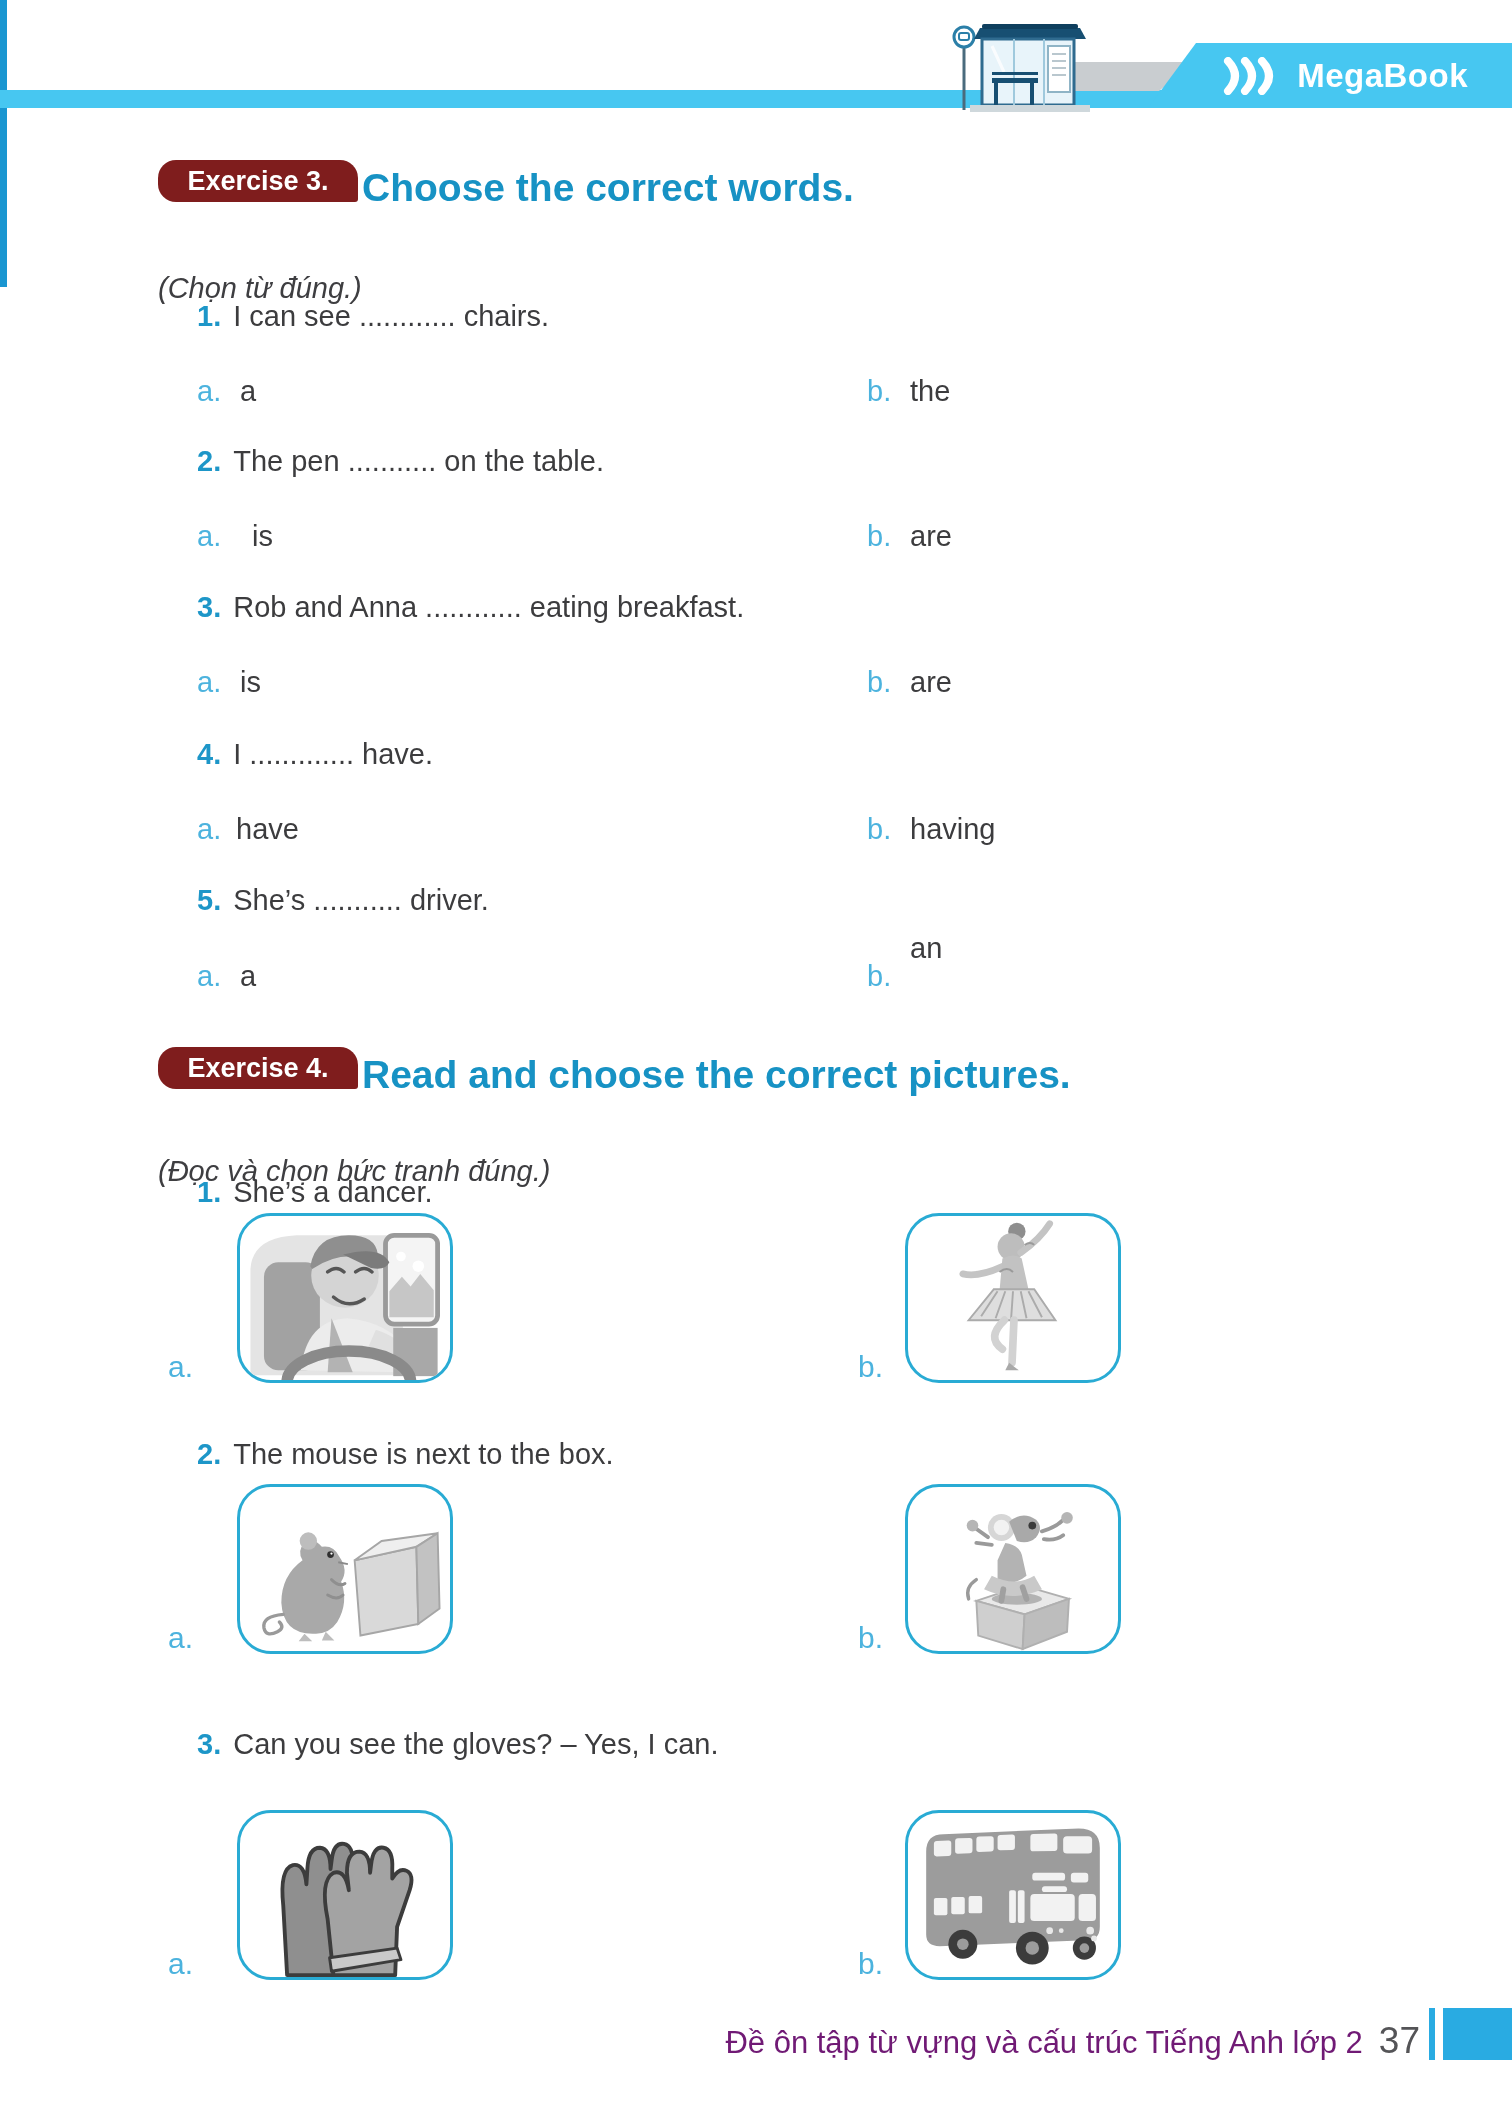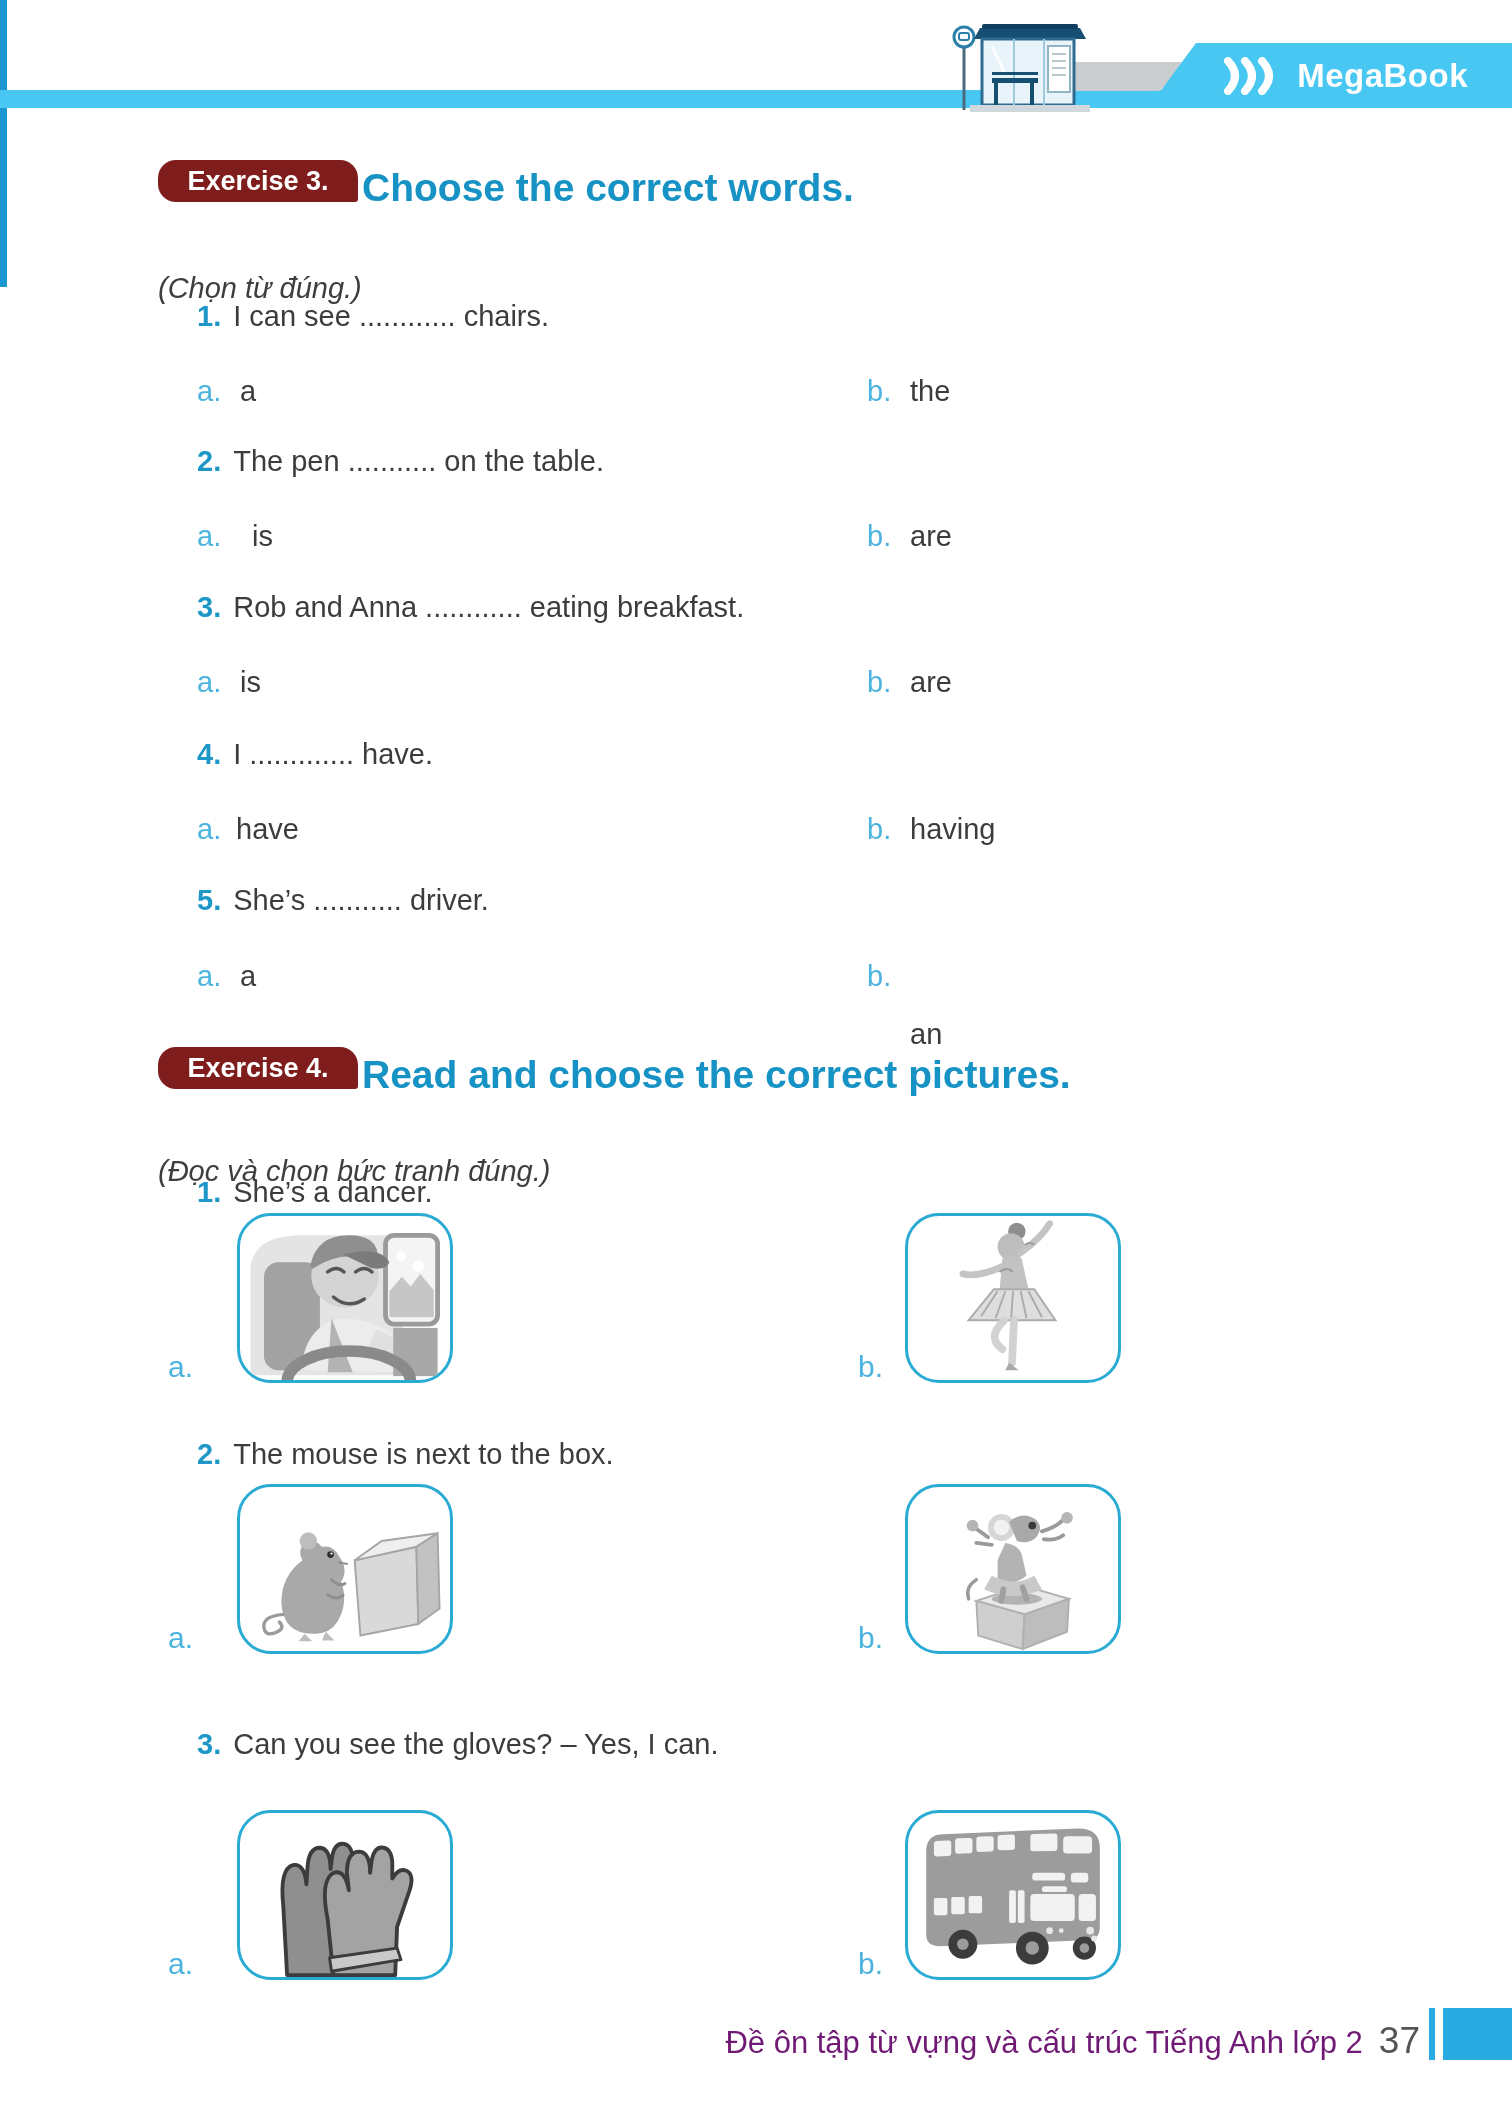--- a/index.html
+++ b/index.html
@@ -124,21 +124,21 @@
   <span class="opttext" style="left:236px;top:813px;">have</span>
   <span class="optlab" style="left:867px;top:813px;">b.</span>
   <span class="opttext" style="left:910px;top:813px;">having</span>
 
   <div class="qrow" style="top:884px;">
     <span class="qnum">5.</span><span>She’s ........... driver.</span>
   </div>
   <span class="optlab" style="left:197px;top:960px;">a.</span>
   <span class="opttext" style="left:240px;top:960px;">a</span>
   <span class="optlab" style="left:867px;top:960px;">b.</span>
-  <span class="opttext" style="left:910px;top:1018px;">an</span>
+  <span class="opttext" style="left:910px;top:932px;">an</span>
 
   <div class="badge" style="left:158px;top:1047px;">Exercise 4.</div>
   <div class="ex-title" style="left:362px;top:1053px;">Read and choose the correct pictures.</div>
   <div class="ex-sub" style="left:158px;top:1107px;">(Đọc và chọn bức tranh đúng.)</div>
 
   <div class="qrow" style="top:1176px;">
     <span class="qnum">1.</span><span>She’s a dancer.</span>
   </div>
   <span class="piclab" style="left:168px;top:1350px;">a.</span>
   <div class="picbox" style="left:237px;top:1213px;">

